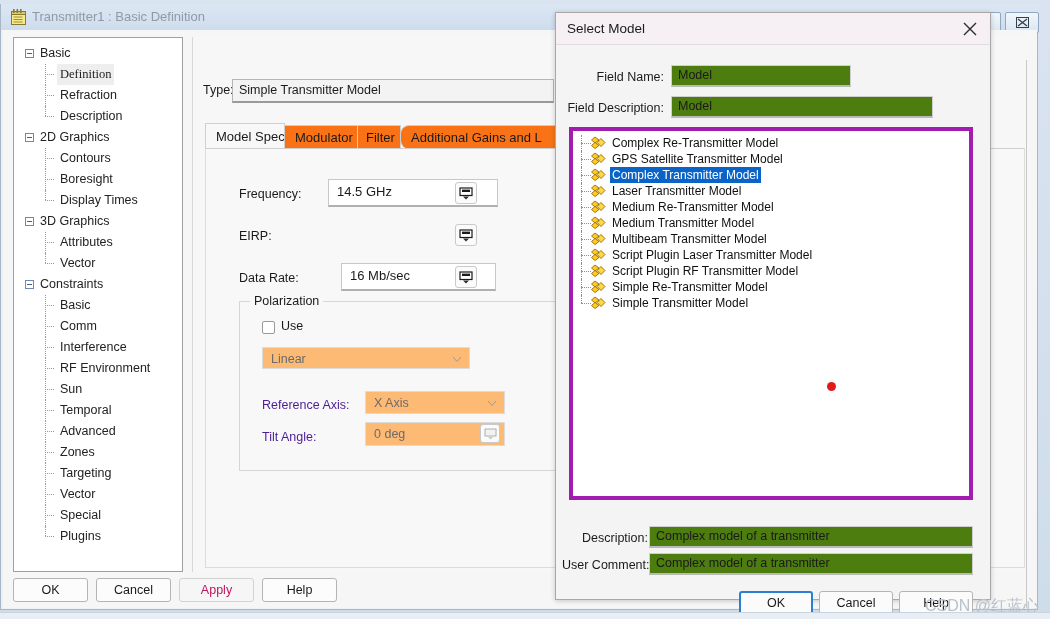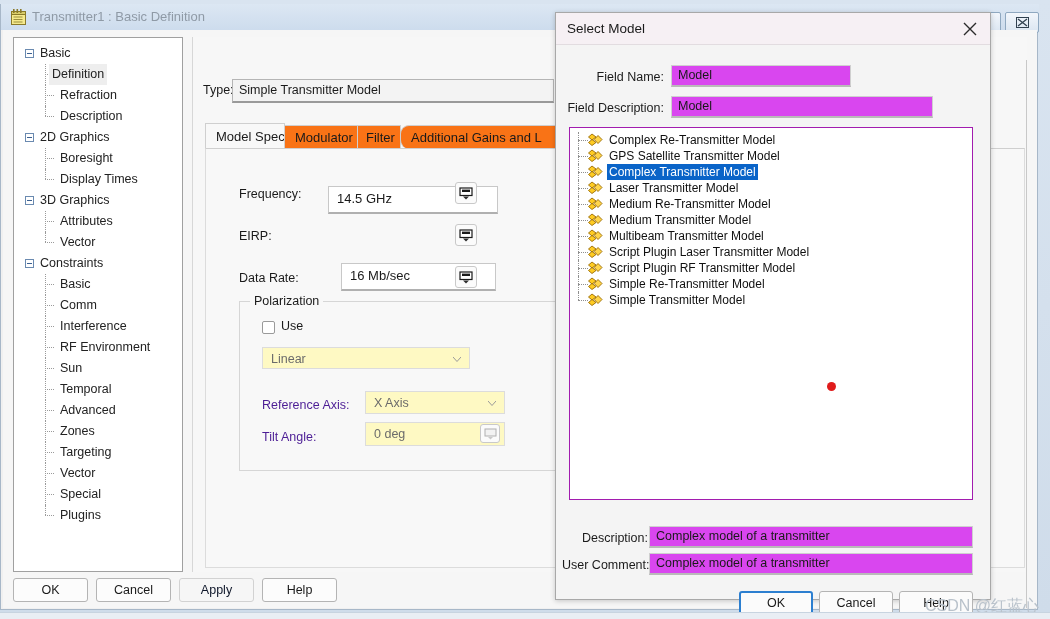--- a/index.html
+++ b/index.html
@@ -79,21 +79,21 @@
     line-height:21px;
     font-size:12.5px;
     white-space:nowrap;
     color:#222;
   }
   .tree-node .label { position:absolute; left:0; top:0; }
   .tree-node.root .label { left:26px; }
   .tree-node.child .label { left:46px; }
   .tree-node.child.selected .label {
     background:#eeeeee;
-    padding:0 3px; left:35px;
+    padding:0 3px; left:43px;font-family:Liberation Serif, serif;
   }
   .expander {
     position:absolute; left:11px; top:6px;
     width:9px; height:9px;
     border:1px solid #6a8ab0;
     background:#ffffff;
     box-sizing:border-box;
   }
   .expander::before {
     content:""; position:absolute; left:1px; top:3px;
@@ -200,21 +200,21 @@
   }
   .chk-row { position:absolute; left:22px; top:18px; }
   .chk-box {
     position:absolute; left:0; top:1px; width:13px; height:13px;
     border:1px solid #9a9a9a; background:#fff; border-radius:2px;
     box-sizing:border-box;
   }
   .chk-label { position:absolute; left:19px; top:-1px; font-size:12.5px; }
   .sel-box {
     position:absolute;
-    background:#fef9c3;
+    background:#fdba74;
     border:1px solid #dcdcdc;
     box-sizing:border-box;
     font-size:12.5px;
     padding:4px 8px;
     color:#6b6b6b;
   }
   .caret {
     position:absolute; right:8px; top:9px;
     width:8px; height:5px;
   }
@@ -225,21 +225,21 @@
   .btn {
     position:absolute; top:0; height:24px;
     background:#fcfcfc;
     border:1px solid #b4b4b4;
     border-radius:3px;
     box-sizing:border-box;
     font-size:12.5px;
     display:flex; align-items:center; justify-content:center;
     color:#1a1a1a;
   }
-  .btn.disabled { color:#0f172a; border-color:#d2d2d2; background:#f6f6f6; }
+  .btn.disabled { color:#be185d; border-color:#d2d2d2; background:#f6f6f6; }
 
   
   .vsep {
     position:absolute; top:30px; width:1px; height:548px; background:#c8c8c8;
   }
 
   
   .dialog {
     position:absolute; left:555px; top:12px; width:436px; height:588px;
     background:#f4f4f4;
@@ -263,33 +263,33 @@
     display:flex; align-items:center; justify-content:center;
     font-size:16px; color:#333;
   }
   .dlg-body { position:absolute; left:0; top:32px; width:434px; height:554px; }
   .dlg-row-label {
     position:absolute; font-size:12.5px; color:#1a1a1a; text-align:right;
     white-space:nowrap;
   }
   .dlg-input {
     position:absolute; height:22px;
-    background:#d946ef;
+    background:#4d7c0f;
     border:1px solid #cfcfcf;
     border-bottom:2px solid #b9b9b9;
     box-sizing:border-box;
     font-size:12.5px;
     padding:2px 6px;
     color:#1a1a1a;
   }
 
   .listbox {
     position:absolute; left:13px; top:82px; width:404px; height:373px;
     background:#ffffff;
-    border:1px solid #a21caf;
+    border:4px solid #a21caf;
     box-sizing:border-box;
     overflow:hidden;
   }
   .listbox-inner { position:relative; padding:4px 0 0 0; }
   .list-item {
     position:relative; height:16px; line-height:16px;
     font-size:12px; white-space:nowrap; color:#101010;
   }
   .li-dash {
     position:absolute; left:8px; top:8px; width:10px; height:1px;
@@ -397,20 +397,25 @@
               <span class="vline" style="top: 0px; height: 10px;"></span>
               <span class="label">Description</span>
             </div>
             <div class="tree-node root">
               <span class="expander"></span>
               <span class="label">2D Graphics</span>
             </div>
             <div class="tree-node child">
               <span class="dashline"></span>
               <span class="vline" style="top: 0px; height: 21px;"></span>
+              <span class="label">Contours</span>
+            </div>
+            <div class="tree-node child">
+              <span class="dashline"></span>
+              <span class="vline" style="top: 0px; height: 21px;"></span>
               <span class="label">Boresight</span>
             </div>
             <div class="tree-node child">
               <span class="dashline"></span>
               <span class="vline" style="top: 0px; height: 10px;"></span>
               <span class="label">Display Times</span>
             </div>
             <div class="tree-node root">
               <span class="expander"></span>
               <span class="label">3D Graphics</span>
@@ -504,21 +509,21 @@
             <div class="tab active" style="left: 0px; width: 80px;">Model Specs</div>
             <div class="tab" style="left: 79px; width: 74px;">Modulator</div>
             <div class="tab" style="left: 152px; width: 44px; padding-left: 8px;">Filter</div>
             <div class="tab" style="left: 195px; width: 178px; border-radius: 9px;">Additional Gains and L</div>
           </div>
 
         <div class="tabpanel">
           <div id="field-rows">
               <div class="field-row" style="left: 0px; top: 30px; width: 420px; height: 34px;">
                 <span class="field-label" style="left: 33px; top: 8px;">Frequency:</span>
-                <div class="field-input" style="left: 122px; top: 0px; width: 170px; margin-top: 7px;">14.5 GHz</div>
+                <div class="field-input" style="left: 122px; top: 0px; width: 170px;">14.5 GHz</div>
                 <span class="unit-btn" style="left: 249px; top: 3px;">
                   <svg width="14" height="13" viewBox="0 0 14 13">
                     <rect x="1" y="1" width="12" height="7.5" fill="#ffffff" stroke="#1a1a1a" stroke-width="1.2"></rect>
                     <rect x="3" y="2.6" width="8" height="2.4" fill="#1a1a1a"></rect>
                     <path d="M4 9.5 L7 12.5 L10 9.5 Z" fill="#2b2b2b"></path>
                   </svg>
                 </span>
               </div>
               <div class="field-row" style="left: 0px; top: 72px; width: 420px; height: 34px;">
                 <span class="field-label" style="left: 33px; top: 8px;">EIRP:</span>

